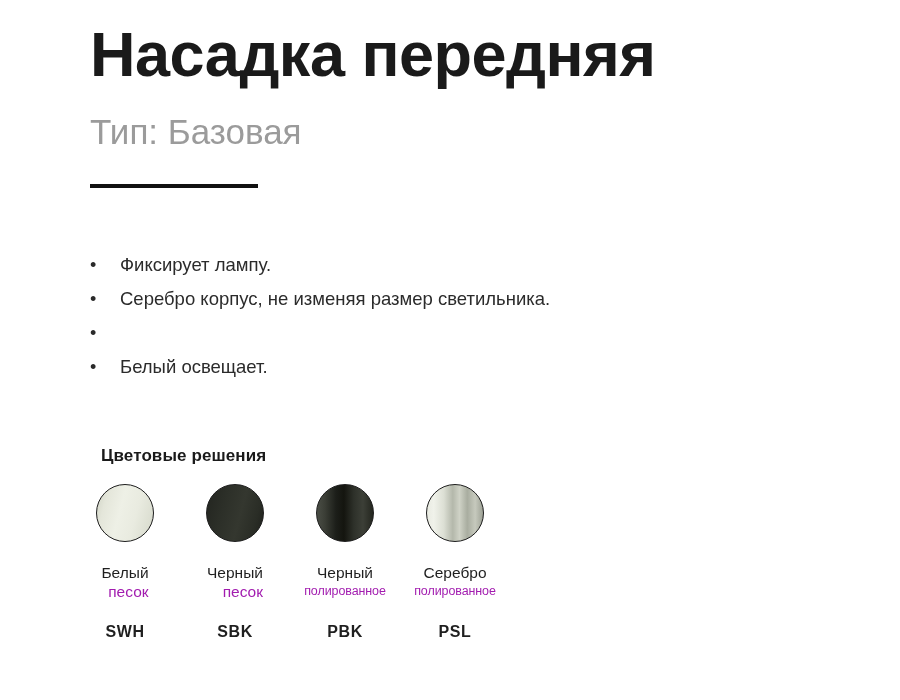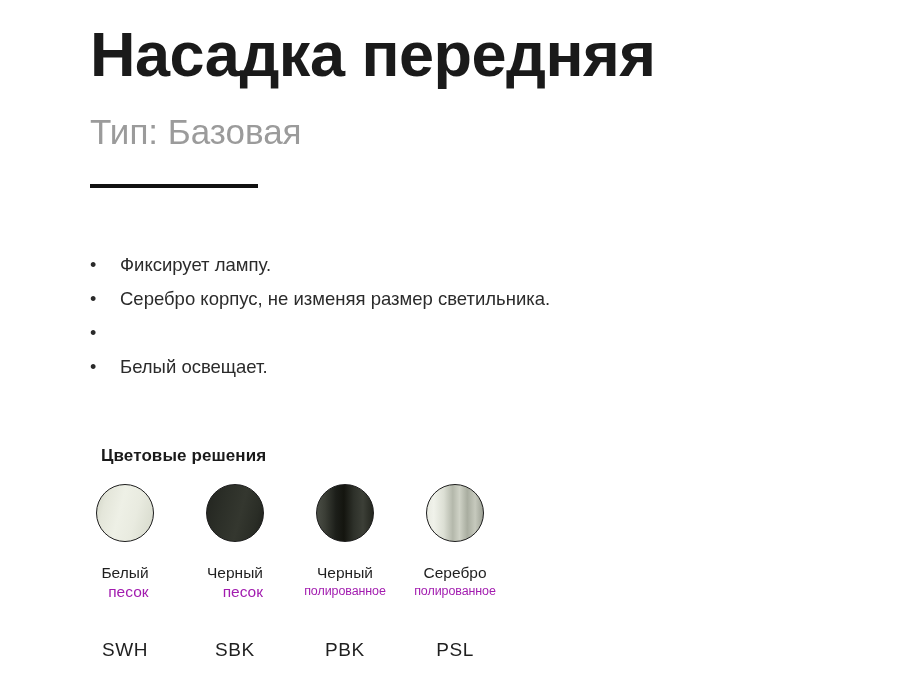--- a/index.html
+++ b/index.html
@@ -131,25 +131,26 @@
     font-size: 15.5px;
     color: #a21caf;
     white-space: nowrap;
     text-align: right;
   }
   .name-line2.small {
     font-size: 12.5px;
     letter-spacing: -0.1px;
   }
   .swatch-code {
-    margin-top: 38px;
-    font-size: 19px;
+    margin-top: 22px;
+    font-size: 16px;
     color: #1f1f1f;
     text-align: center;
     letter-spacing: 0.6px;
+    font-weight: bold;
   }
 </style>
 </head>
 <body>
 
 <div class="page">
 
   <div class="header">
     <h1 class="title">Насадка передняя</h1>
     <div class="subtitle">Тип: Базовая</div>

